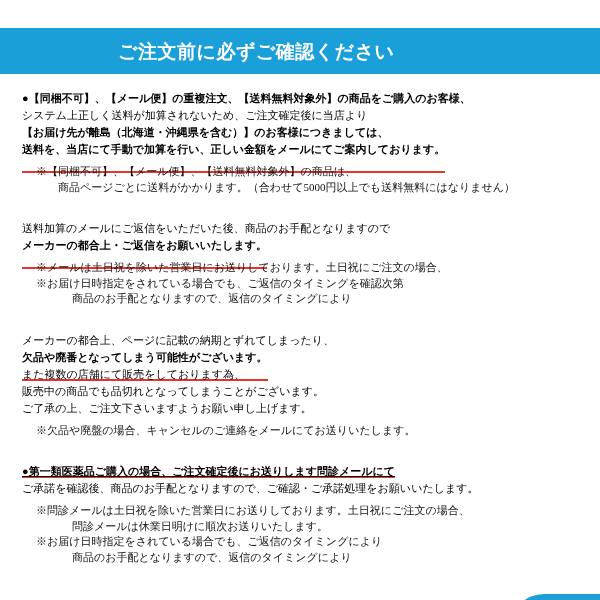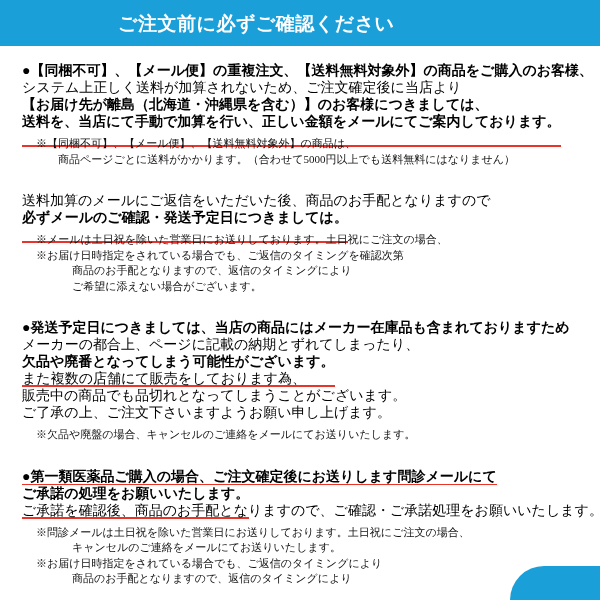--- a/index.html
+++ b/index.html
@@ -22,55 +22,57 @@
     background: #ffffff;
   }
   .header-bar {
     background: #1a9fd9;
     color: #ffffff;
     height: 46px;
     display: flex;
     align-items: center;
     padding-left: 118px;
     box-sizing: border-box;
+    margin-top: 28px;
   }
   .header-title {
     font-size: 19px;
     font-weight: bold;
     letter-spacing: 0.5px;
     line-height: 1;
   }
   .body-wrap {
     padding: 16px 22px 0 22px;
     box-sizing: border-box;
   }
   .block {
     margin-bottom: 14px;
   }
   .line {
-    font-size: 14px;
+    font-size: 11px;
     line-height: 17px;
     white-space: nowrap;
   }
   .line.small {
     font-size: 11px;
     line-height: 15.5px;
     color: #111;
     font-family: Liberation Serif, serif;
   }
   .indent1 { padding-left: 14px; }
   .indent2 { padding-left: 28px; }
   .bold { font-weight: bold; }
   .uline-red {
     font-weight: bold;
     border-bottom: 2px solid #e8342a;
     padding-bottom: 16px;
   }
   .uline-thin {
     border-bottom: 1.5px solid #e8342a;
+    text-decoration: underline;
   }
   .gap-s { height: 6px; }
   .gap-m { height: 11px; }
   .footer-corner {
     position: absolute;
     right: 0;
     bottom: 0;
     width: 90px;
     height: 34px;
     background: #1a9fd9;
@@ -95,50 +97,47 @@
       <div class="line"><span class="uline-red">送料を、当店にて手動で加算を行い、正しい金額をメールにてご案内しております。</span></div>
       <div class="gap-s"></div>
       <div class="line small indent1">※【同梱不可】、【メール便】、【送料無料対象外】の商品は、</div>
       <div class="line small indent1">　　商品ページごとに送料がかかります。（合わせて5000円以上でも送料無料にはなりません）</div>
     </div>
 
     <div class="gap-m"></div>
 
     <div class="block">
       <div class="line">送料加算のメールにご返信をいただいた後、商品のお手配となりますので</div>
-      <div class="line"><span class="uline-red">必ずメールのご確認・発送予定日につきましては。</span></div>
+      <div class="line"><span class="uline-red">メーカーの都合上・ご返信をお願いいたします。</span></div>
       <div class="gap-s"></div>
       <div class="line small indent1">※メールは土日祝を除いた営業日にお送りしております。土日祝にご注文の場合、</div>
       <div class="line small indent1">※お届け日時指定をされている場合でも、ご返信のタイミングを確認次第</div>
       <div class="line small indent2">　　商品のお手配となりますので、返信のタイミングにより</div>
-      <div class="line small indent2">　　ご希望に添えない場合がございます。</div>
     </div>
 
     <div class="gap-m"></div>
 
     <div class="block">
-      <div class="line bold">●発送予定日につきましては、当店の商品にはメーカー在庫品も含まれておりますため</div>
       <div class="line">メーカーの都合上、ページに記載の納期とずれてしまったり、</div>
       <div class="line"><span class="uline-red">欠品や廃番となってしまう可能性がございます。</span></div>
       <div class="line">また複数の店舗にて販売をしております為、</div>
       <div class="line">販売中の商品でも品切れとなってしまうことがございます。</div>
       <div class="line">ご了承の上、ご注文下さいますようお願い申し上げます。</div>
       <div class="gap-s"></div>
       <div class="line small indent1">※欠品や廃盤の場合、キャンセルのご連絡をメールにてお送りいたします。</div>
     </div>
 
     <div class="gap-m"></div>
 
     <div class="block">
       <div class="line bold"><span class="uline-thin">●第一類医薬品ご購入の場合、ご注文確定後にお送りします問診メールにて</span></div>
-      <div class="line"><span class="uline-red">ご承諾の処理をお願いいたします。</span></div>
       <div class="line">ご承諾を確認後、商品のお手配となりますので、ご確認・ご承諾処理をお願いいたします。</div>
       <div class="gap-s"></div>
       <div class="line small indent1">※問診メールは土日祝を除いた営業日にお送りしております。土日祝にご注文の場合、</div>
-      <div class="line small indent2">　　キャンセルのご連絡をメールにてお送りいたします。</div>
+      <div class="line small indent2">　　問診メールは休業日明けに順次お送りいたします。</div>
       <div class="line small indent1">※お届け日時指定をされている場合でも、ご返信のタイミングにより</div>
       <div class="line small indent2">　　商品のお手配となりますので、返信のタイミングにより</div>
 
     </div>
 
   </div>
 
   <div class="footer-corner"></div>
 </div>
 

